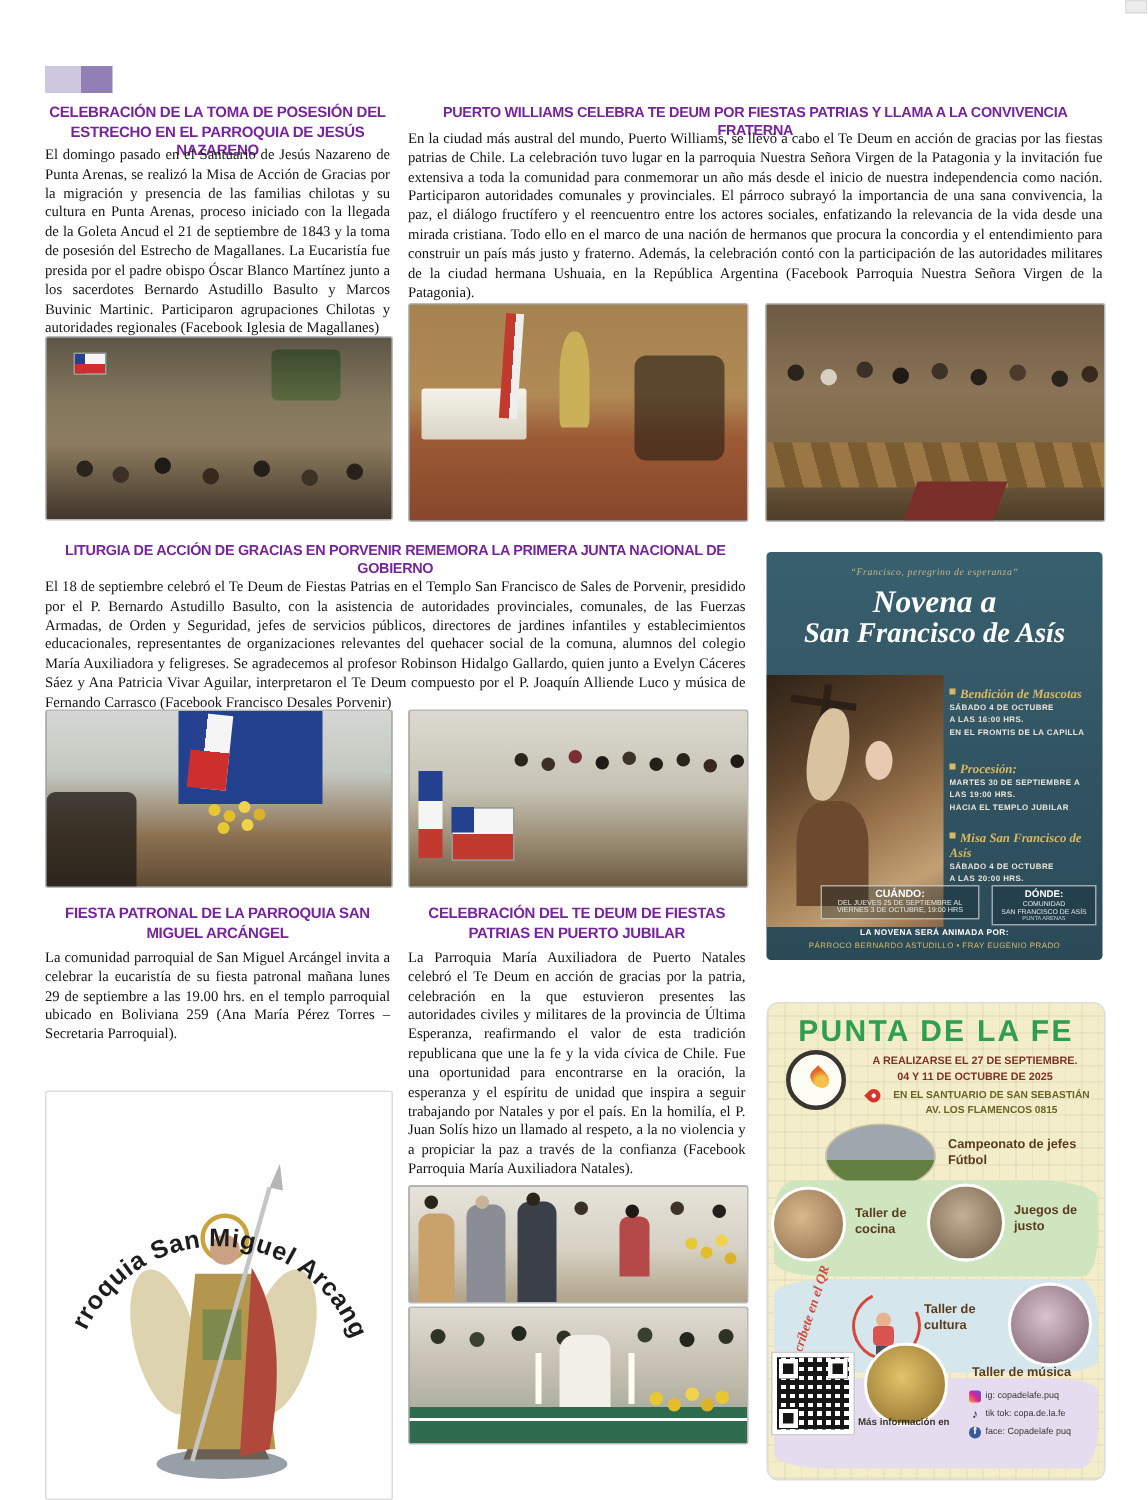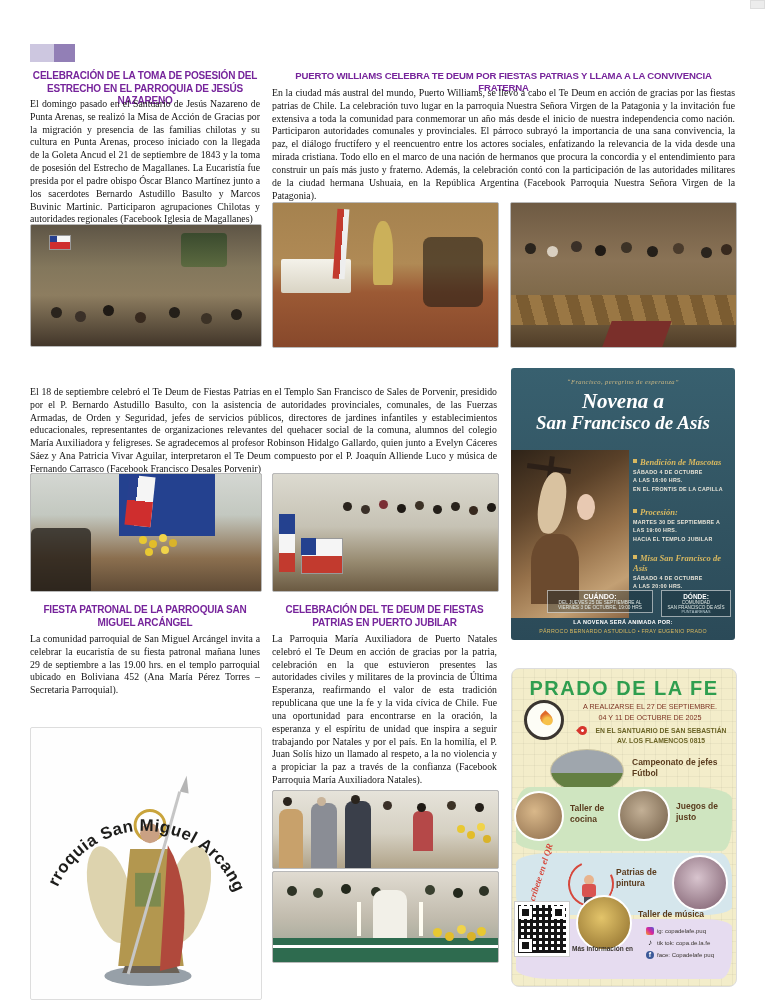--- a/index.html
+++ b/index.html
@@ -64,21 +64,21 @@
         overflow:hidden;background-color:#f3edca;
         background-image:repeating-linear-gradient(0deg,rgba(0,0,0,.04) 0 1px,transparent 1px 11px),
                          repeating-linear-gradient(90deg,rgba(0,0,0,.04) 0 1px,transparent 1px 11px);}
   .copa-title{top:8px;left:0;width:100%;text-align:center;font-family:"Liberation Sans",sans-serif;
               font-weight:900;font-size:20px;color:#2f9e4f;letter-spacing:1.5px;}
   .copa-logo{left:12px;top:31px;width:40px;height:40px;border-radius:50%;background:#fdfdf6;
              border:3px solid #3a3530;box-sizing:border-box;}
   .copa-flame{left:14px;top:9px;width:11px;height:14px;border-radius:50% 0 50% 50%;
               transform:rotate(-45deg);background:radial-gradient(circle at 40% 70%,#f6c14a 0 35%,#e06a2a 70%);}
   .copa-dates{left:58px;top:33px;width:160px;text-align:center;font-family:"Liberation Sans",sans-serif;
-              font-weight:normal;font-size:7.2px;color:#7c3222;line-height:1.5;}
+              font-weight:bold;font-size:7.2px;color:#7c3222;line-height:1.5;}
   .copa-pin{left:66px;top:57px;width:9px;height:9px;background:#d6352c;border-radius:50% 50% 50% 0;
             transform:rotate(45deg);}
   .copa-pin::after{content:"";position:absolute;left:3px;top:3px;width:3px;height:3px;border-radius:50%;background:#fff;}
   .copa-venue{left:78px;top:57px;width:142px;text-align:center;font-family:"Liberation Sans",sans-serif;
               font-weight:bold;font-size:6.8px;color:#6b6426;line-height:1.5;}
   .copa-stadium{left:38px;top:80px;width:72px;height:42px;border-radius:50%;
                 background:linear-gradient(180deg,#9fa6ad 0 55%,#647f42 55% 100%);border:1px solid #c9c2a0;}
   .copa-activity{font-family:"Liberation Sans",sans-serif;font-weight:bold;color:#5a3c1e;
                  font-size:8.5px;line-height:1.25;}
   .copa-band{border-radius:14px 40px 10px 34px / 22px 12px 28px 10px;}
@@ -140,20 +140,21 @@
   </div>
 
   <div class="abs photo" style="left:510px;top:202px;width:225px;height:144px;">
     <div class="layer" style="background:linear-gradient(180deg,#6e5a43 0%,#8a7356 40%,#7c6747 70%,#503d28 100%);"></div>
     <div class="heads" style="left:14px;top:40px;background:#2a241d;
          box-shadow:22px 3px 0 #d9cfc0,46px -2px 0 #3a3028,70px 2px 0 #1f1a15,96px -1px 0 #3c3226,122px 3px 0 #241f19,148px 0 0 #4a3b2c,176px 4px 0 #2a241d,196px 1px 0 #37291e;"></div>
     <div class="abs" style="left:0;top:92px;width:225px;height:30px;background:repeating-linear-gradient(75deg,#9a7744 0 12px,#7b5c31 12px 24px);"></div>
     <div class="abs" style="left:96px;top:118px;width:60px;height:26px;background:#7a2f2a;transform:skewX(-20deg);"></div>
   </div>
 
+  <div class="abs art-title" style="left:30px;top:362px;width:467px;font-size:9.6px;">LITURGIA DE ACCIÓN DE GRACIAS EN PORVENIR REMEMORA LA PRIMERA JUNTA NACIONAL DE GOBIERNO</div>
   <div class="abs art-body" style="left:30px;top:386px;width:467px;height:82px;">El 18 de septiembre celebró el Te Deum de Fiestas Patrias en el Templo San Francisco de Sales de Porvenir, presidido por el P. Bernardo Astudillo Basulto, con la asistencia de autoridades provinciales, comunales, de las Fuerzas Armadas, de Orden y Seguridad, jefes de servicios públicos, directores de jardines infantiles y establecimientos educacionales, representantes de organizaciones relevantes del quehacer social de la comuna, alumnos del colegio María Auxiliadora y feligreses. Se agradecemos al profesor Robinson Hidalgo Gallardo, quien junto a Evelyn Cáceres Sáez y Ana Patricia Vivar Aguilar, interpretaron el Te Deum compuesto por el P. Joaquín Alliende Luco y música de Fernando Carrasco (Facebook Francisco Desales Porvenir)</div>
 
   <div class="abs photo" style="left:30px;top:473px;width:230px;height:117px;">
     <div class="layer" style="background:linear-gradient(180deg,#d4d7d2 0%,#c3c8c0 35%,#93念 0,#8b6f4f 72%,#5e4a35 100%);background:linear-gradient(180deg,#d4d7d2 0%,#c3c8c0 35%,#8b6f4f 72%,#5e4a35 100%);"></div>
     <div class="abs" style="left:88px;top:0;width:96px;height:62px;background:#24418f;"></div>
     <div class="abs" style="left:96px;top:2px;width:26px;height:50px;background-image:linear-gradient(180deg,transparent 0 50%,#cf2e2e 50% 100%),linear-gradient(90deg,#27408f 0 35%,#f5f5f5 35% 100%);transform:rotate(6deg);"></div>
     <div class="heads" style="left:108px;top:62px;background:#e8c832;width:8px;height:8px;
          box-shadow:10px 4px 0 #e3bd2a,20px -2px 0 #f0d34a,30px 3px 0 #d9b32a,6px 12px 0 #e8c832,22px 10px 0 #f0d34a;"></div>
     <div class="abs" style="left:0;top:54px;width:60px;height:63px;background:rgba(30,26,22,.75);border-radius:6px 6px 0 0;"></div>
   </div>
@@ -206,21 +207,21 @@
     </div>
     <div class="abs nov-box" style="left:150px;top:222px;width:70px;">
       <div class="nov-box-label" style="font-size:6.5px;">DÓNDE:</div>
       <div class="nov-box-line" style="font-size:4.6px;">COMUNIDAD</div>
       <div class="nov-box-line" style="font-size:4.6px;">SAN FRANCISCO DE ASÍS</div>
       <div class="nov-box-line" style="font-size:3.8px;color:#b9cbd2;">PUNTA ARENAS</div>
     </div>
     <div class="abs nov-anim1">LA NOVENA SERÁ ANIMADA POR:</div>
     <div class="abs nov-anim2">PÁRROCO BERNARDO ASTUDILLO  •  FRAY EUGENIO PRADO</div>
   </div>
-  <div class="abs art-body" style="left:30px;top:633px;width:230px;height:66px;">La comunidad parroquial de San Miguel Arcángel invita a celebrar la eucaristía de su fiesta patronal mañana lunes 29 de septiembre a las 19.00 hrs. en el templo parroquial ubicado en Boliviana 452 (Ana María Pérez Torres – Secretaria Parroquial).</div>
+  <div class="abs art-body" style="left:30px;top:633px;width:230px;height:66px;">La comunidad parroquial de San Miguel Arcángel invita a celebrar la eucaristía de su fiesta patronal mañana lunes 29 de septiembre a las 19.00 hrs. en el templo parroquial ubicado en Boliviana 259 (Ana María Pérez Torres – Secretaria Parroquial).</div>
 
   <div class="abs sanmiguel">
     <svg viewBox="0 0 230 271" width="228" height="269">
       <defs>
           <path id="arcpath" d="M 26 162 A 97 97 0 0 1 204 162"></path>
         </defs>
       <ellipse cx="118" cy="250" rx="44" ry="10" fill="#97a0a8"></ellipse>
       <path d="M92 247 l10 -26 22 -6 18 14 8 18 z" fill="#6a6156"></path>
       <ellipse cx="80" cy="168" rx="21" ry="50" fill="#ddd3ae" transform="rotate(-14 80 168)"></ellipse>
       <ellipse cx="158" cy="168" rx="21" ry="50" fill="#ddd3ae" transform="rotate(14 158 168)"></ellipse>
@@ -258,21 +259,21 @@
          box-shadow:26px 2px 0 #3a4030,54px -2px 0 #23281c,84px 1px 0 #2e3326,138px -1px 0 #3a4030,166px 2px 0 #23281c,192px 0 0 #2e3326;"></div>
     <div class="abs" style="left:100px;top:18px;width:34px;height:54px;background:#f2f0e8;border-radius:10px 10px 0 0;"></div>
     <div class="abs" style="left:84px;top:30px;width:4px;height:34px;background:#fffdf2;"></div>
     <div class="abs" style="left:146px;top:30px;width:4px;height:34px;background:#fffdf2;"></div>
     <div class="abs" style="left:0;top:66px;width:225px;height:24px;background:linear-gradient(180deg,#2e6b4f 0 30%,#fff 30% 40%,#2e6b4f 40% 100%);"></div>
     <div class="heads" style="left:160px;top:56px;background:#e8c832;width:9px;height:9px;
          box-shadow:12px 4px 0 #e3bd2a,24px -3px 0 #f0d34a,34px 4px 0 #d9b32a,44px -1px 0 #e8c832;"></div>
   </div>
 
   <div class="abs copa">
-    <div class="abs copa-title">PRADO DE LA FE</div>
+    <div class="abs copa-title">PUNTA DE LA FE</div>
     <div class="abs copa-logo">
       <div class="abs copa-flame"></div>
     </div>
     <div class="abs copa-dates">
       <div>A REALIZARSE EL 27 DE SEPTIEMBRE.</div>
       <div>04 Y 11 DE OCTUBRE DE 2025</div>
     </div>
     <div class="abs copa-pin"></div>
     <div class="abs copa-venue">
       <div>EN EL SANTUARIO DE SAN SEBASTIÁN</div>
@@ -286,32 +287,32 @@
     <div class="abs copa-activity" style="left:58px;top:134px;width:50px;">Taller de cocina</div>
     <div class="abs copa-circle" style="left:106px;top:120px;width:52px;height:52px;background:radial-gradient(circle at 45% 40%,#c3b096,#6e5a43);"></div>
     <div class="abs copa-activity" style="left:164px;top:132px;width:54px;">Juegos de justo</div>
 
     <div class="abs copa-band" style="left:4px;top:184px;width:216px;height:62px;background:#d5e6ec;border-radius:36px 12px 30px 10px / 10px 26px 8px 22px;"></div>
     <div class="abs copa-inscribe">Inscríbete en el QR</div>
     <div class="abs kid-rope"></div>
     <div class="abs kid-head"></div>
     <div class="abs kid-body"></div>
     <div class="abs kid-legs"></div>
-    <div class="abs copa-activity" style="left:104px;top:198px;width:56px;">Patrias de pintura</div>
+    <div class="abs copa-activity" style="left:104px;top:198px;width:56px;">Taller de cultura</div>
     <div class="abs copa-circle" style="left:160px;top:186px;width:56px;height:56px;background:radial-gradient(circle at 45% 40%,#d8c4ce,#7a5a6a);"></div>
 
     <div class="abs copa-band" style="left:4px;top:250px;width:216px;height:60px;background:#e6dcf0;border-radius:10px 30px 12px 36px / 24px 8px 26px 10px;"></div>
     <div class="abs qr">
       <div class="qr-core"></div>
       <div class="qr-finder" style="left:4px;top:4px;"></div>
       <div class="qr-finder" style="right:4px;top:4px;"></div>
       <div class="qr-finder" style="left:4px;bottom:4px;"></div>
     </div>
     <div class="abs copa-circle" style="left:64px;top:226px;width:56px;height:56px;background:radial-gradient(circle at 45% 40%,#e3c46a,#8a6a2a);"></div>
-    <div class="abs copa-activity" style="left:126px;top:240px;width:92px;">Taller de música</div>
+    <div class="abs copa-activity" style="left:136px;top:240px;width:92px;">Taller de música</div>
     <div class="abs copa-info">Más información en</div>
     <div class="copa-social-row" style="top:258px;">
       <span class="ig-icon"></span>
       <span>ig: copadelafe.puq</span>
     </div>
     <div class="copa-social-row" style="top:270px;">
       <span class="tk-icon">♪</span>
       <span>tik tok: copa.de.la.fe</span>
     </div>
     <div class="copa-social-row" style="top:282px;">

